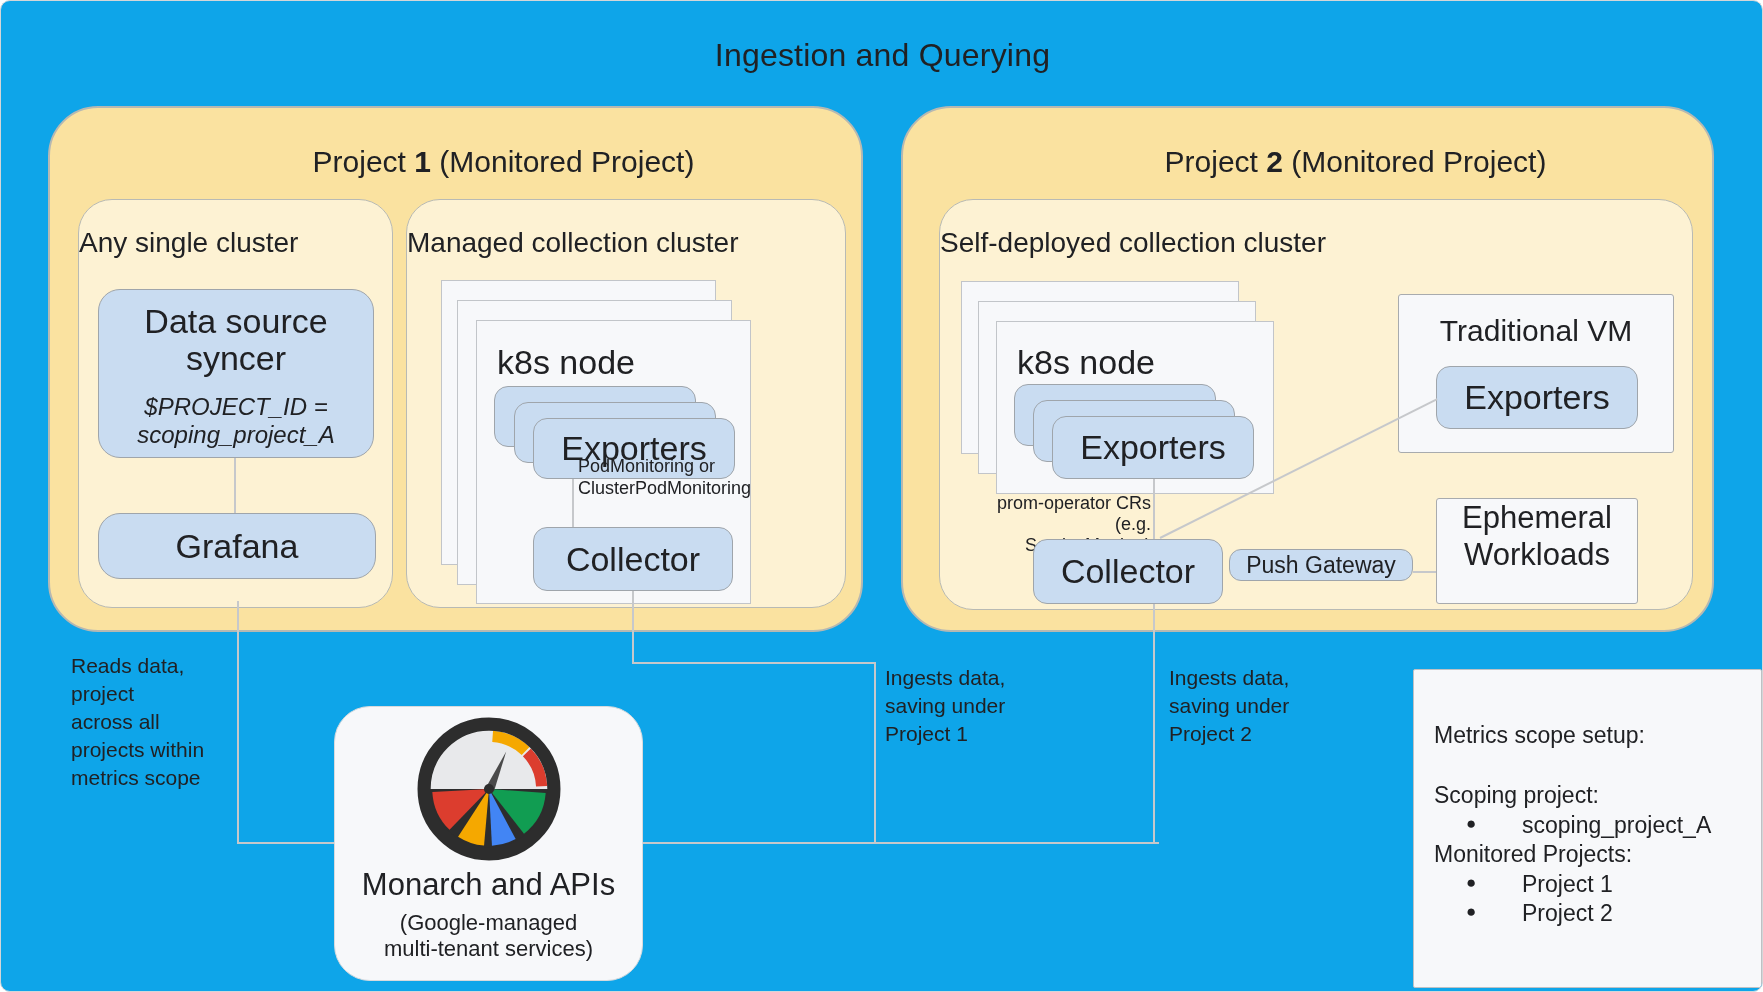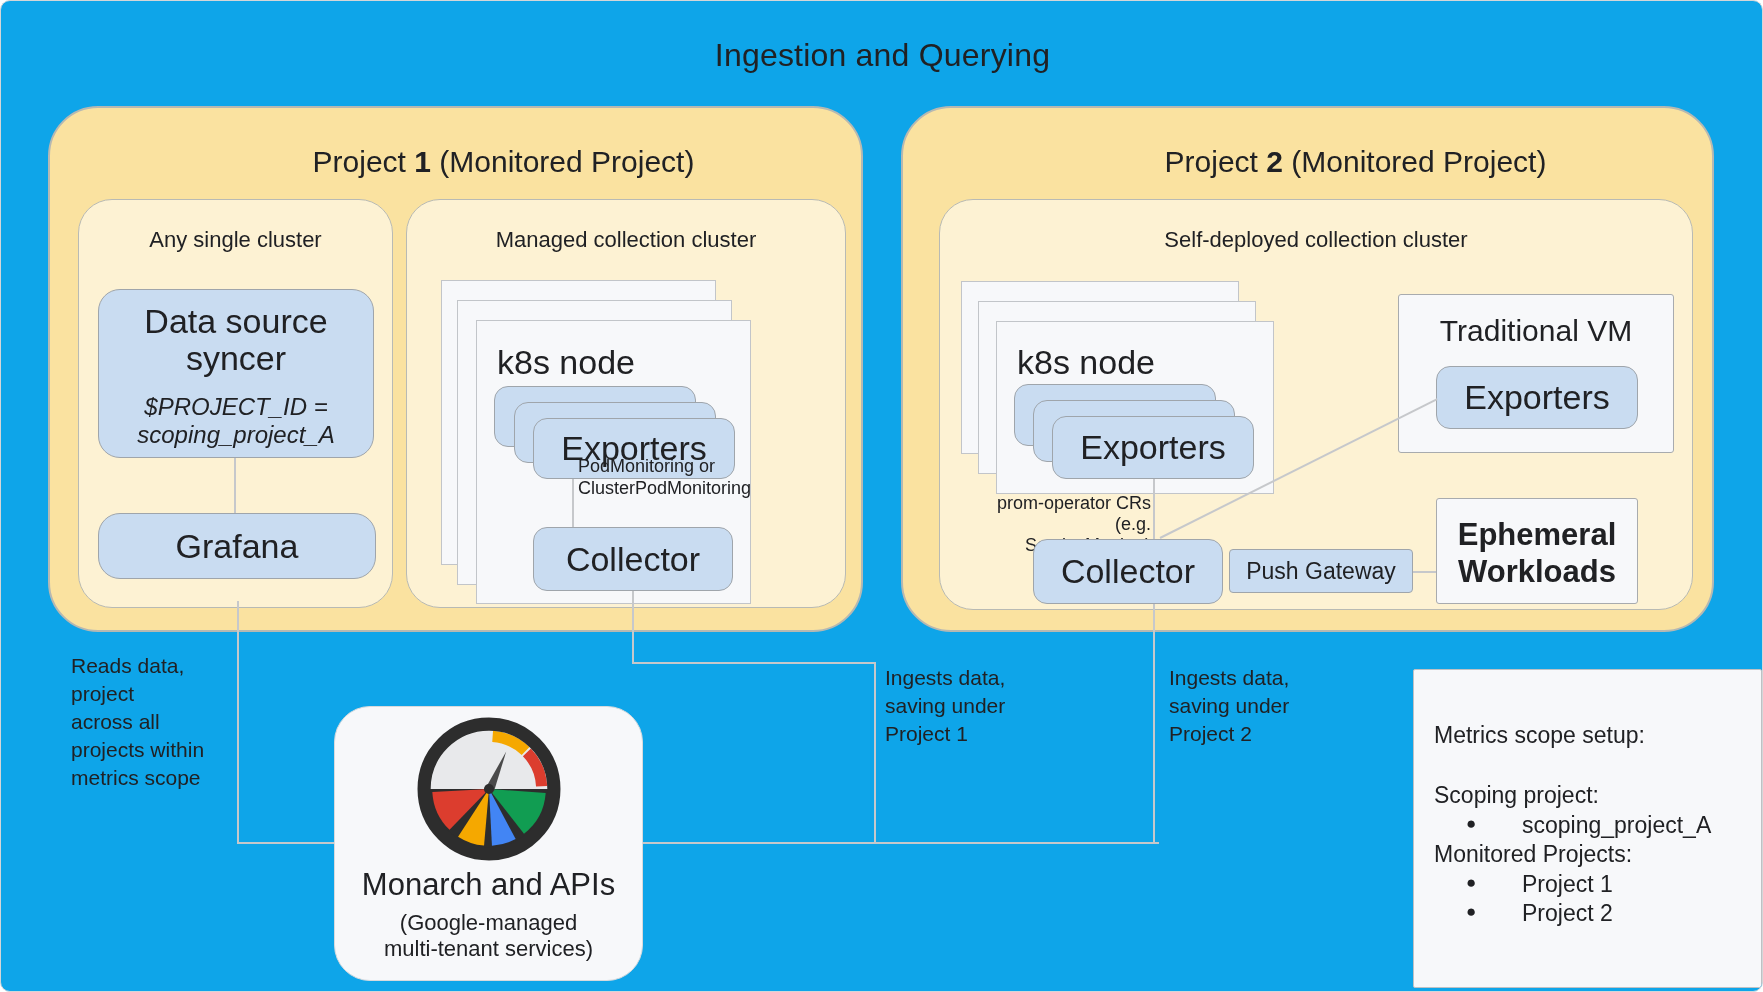--- a/index.html
+++ b/index.html
@@ -5,21 +5,21 @@
   html,body{margin:0;padding:0;background:#ffffff;}
   body{font-family:"Liberation Sans","DejaVu Sans",sans-serif;color:#202124;}
   .canvas{position:relative;width:1763px;height:992px;background:#0ea5e9;
           border:1px solid #d4d6d8;border-radius:10px;overflow:hidden;box-sizing:border-box;}
   .abs{position:absolute;box-sizing:border-box;}
   .page-title{left:0;top:36px;width:1763px;text-align:center;font-size:32px;font-weight:500;letter-spacing:.2px;}
   .yellow-outer{background:#fae2a0;border:2px solid #b6b8b2;border-radius:50px;}
   .yellow-inner{background:#fdf2d3;border:1.5px solid #b8bab4;border-radius:34px;}
   .proj-heading{position:absolute;left:0;top:37px;width:100%;text-align:center;font-size:30px;font-weight:400;margin-left:48px;}
   .proj-heading b{font-weight:700;}
-  .cluster-heading{position:absolute;left:0;top:27px;width:100%;text-align:center;font-size:22px;}
+  .cluster-heading{position:absolute;left:0;top:27px;width:100%;text-align:left;font-size:28px;}
   .blue{background:#c9dcf1;border:1px solid #9fa5ab;border-radius:14px;}
   .card{background:#f7f8fa;border:1px solid #c2c5c9;}
   .plain-card{background:#f7f8fa;border:1px solid #a8abae;border-radius:3px;}
   .center-label{display:flex;align-items:center;justify-content:center;font-size:34px;}
   .small-note{font-size:18px;line-height:22px;}
   .conn{background:#c6c8cb;}
   .ann{font-size:21px;line-height:28px;}
   .metrics-box{background:#f7f8fa;border:1.5px solid #bec1c4;border-radius:2px;font-size:23px;}
   .monarch-box{background:#f7f8fa;border:1.5px solid #d8dadd;border-radius:36px;}
   .bullet-row{position:absolute;left:0;width:100%;}
@@ -100,32 +100,32 @@
   <div class="abs blue center-label" style="left:1051px;top:415px;width:202px;height:63px;">
     <span>Exporters</span>
   </div>
   <div class="abs small-note" style="left:988px;top:492px;width:162px;text-align:right;line-height:21px;">
     <div>prom-operator CRs</div>
     <div>(e.g. ServiceMonitor)</div>
   </div>
   <div class="abs blue center-label" style="left:1032px;top:538px;width:190px;height:65px;">
     <span>Collector</span>
   </div>
-  <div class="abs blue center-label" style="left:1228px;top:548px;width:184px;height:44px;border-radius:4px;font-size:23px;">
+  <div class="abs blue center-label" style="left:1228px;top:548px;width:184px;height:32px;border-radius:12px;font-size:23px;">
     <span>Push Gateway</span>
   </div>
 
   <div class="abs plain-card" style="left:1397px;top:293px;width:276px;height:159px;">
     <div style="position:absolute;left:0;top:19px;width:100%;text-align:center;font-size:30px;">Traditional VM</div>
   </div>
   <div class="abs blue center-label" style="left:1435px;top:365px;width:202px;height:63px;">
     <span>Exporters</span>
   </div>
 
-  <div class="abs plain-card" style="left:1435px;top:497px;width:202px;height:106px;text-align:center;padding-top:17px;font-size:31px;line-height:37px;font-weight:bold;">
+  <div class="abs plain-card" style="left:1435px;top:497px;width:202px;height:106px;text-align:center;font-size:31px;line-height:37px;">
     <div>Ephemeral</div>
     <div>Workloads</div>
   </div>
 
   <div class="abs conn" style="left:233px;top:457px;width:2px;height:55px;"></div>
   <div class="abs conn" style="left:236px;top:600px;width:2px;height:243px;"></div>
   <div class="abs conn" style="left:236px;top:841px;width:98px;height:2px;"></div>
   <div class="abs conn" style="left:571px;top:478px;width:2px;height:48px;"></div>
   <div class="abs conn" style="left:631px;top:590px;width:2px;height:72px;"></div>
   <div class="abs conn" style="left:631px;top:661px;width:244px;height:2px;"></div>

